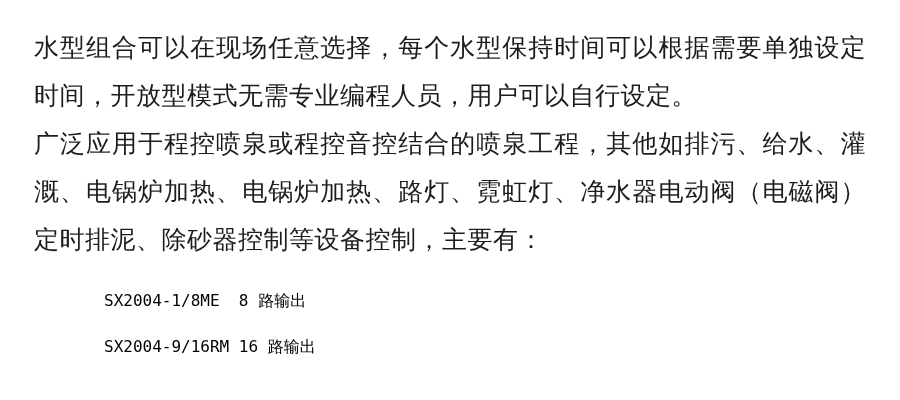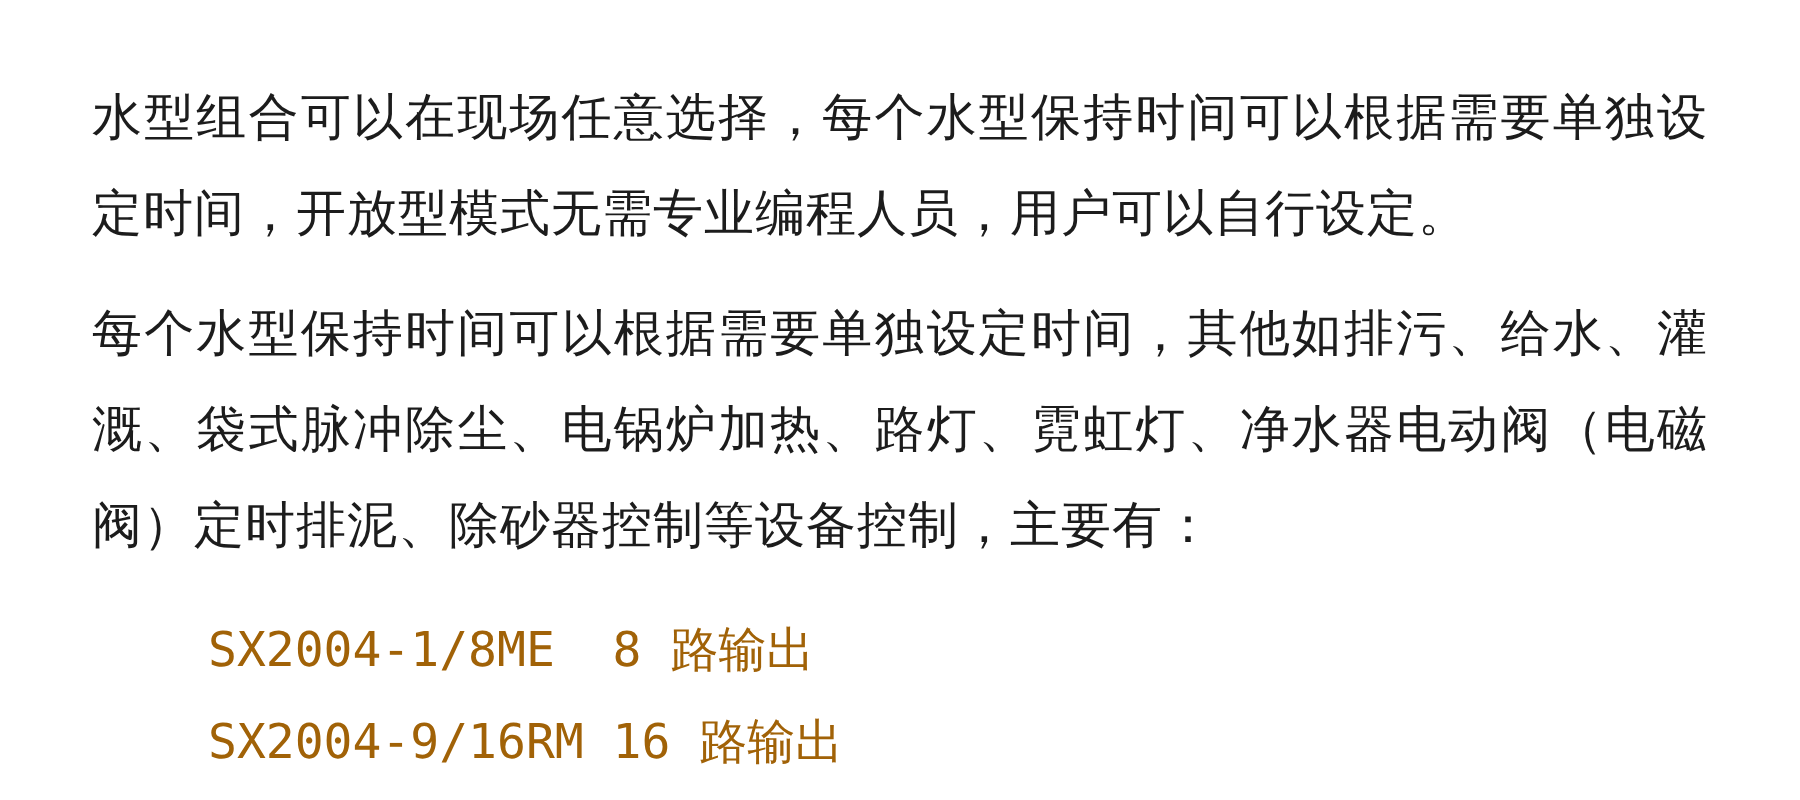--- a/index.html
+++ b/index.html
@@ -23,43 +23,43 @@
   }
   .body-text {
     font-size: 25px;
     line-height: 48px;
     letter-spacing: 0.5px;
     color: #1c1c1c;
     text-align: justify;
     text-justify: inter-ideograph;
   }
   .body-text p {
-    margin: 12px;
+    margin: 0;
   }
   .item-list {
     margin-top: 14px;
     padding-left: 70px;
   }
   .item-line {
     font-family: "DejaVu Sans Mono", "Liberation Mono", monospace;
-    font-size: 24px;
+    font-size: 16px;
     line-height: 46px;
-    color: #a16207;
+    color: #000000;
     letter-spacing: 0px;
     white-space: pre;
   }
 </style>
 </head>
 <body>
 
 <div class="page">
 
   <div class="body-text">
     <p>水型组合可以在现场任意选择，每个水型保持时间可以根据需要单独设定时间，开放型模式无需专业编程人员，用户可以自行设定。</p>
-    <p>每个水型保持时间可以根据需要单独设定时间，其他如排污、给水、灌溉、袋式脉冲除尘、电锅炉加热、路灯、霓虹灯、净水器电动阀（电磁阀）定时排泥、除砂器控制等设备控制，主要有：</p>
+    <p>广泛应用于程控喷泉或程控音控结合的喷泉工程，其他如排污、给水、灌溉、电锅炉加热、电锅炉加热、路灯、霓虹灯、净水器电动阀（电磁阀）定时排泥、除砂器控制等设备控制，主要有：</p>
   </div>
 
   <div class="item-list">
     <div class="item-line">SX2004-1/8ME  8 路输出</div>
     <div class="item-line">SX2004-9/16RM 16 路输出</div>
   </div>
 
 </div>
 
 </body></html>

